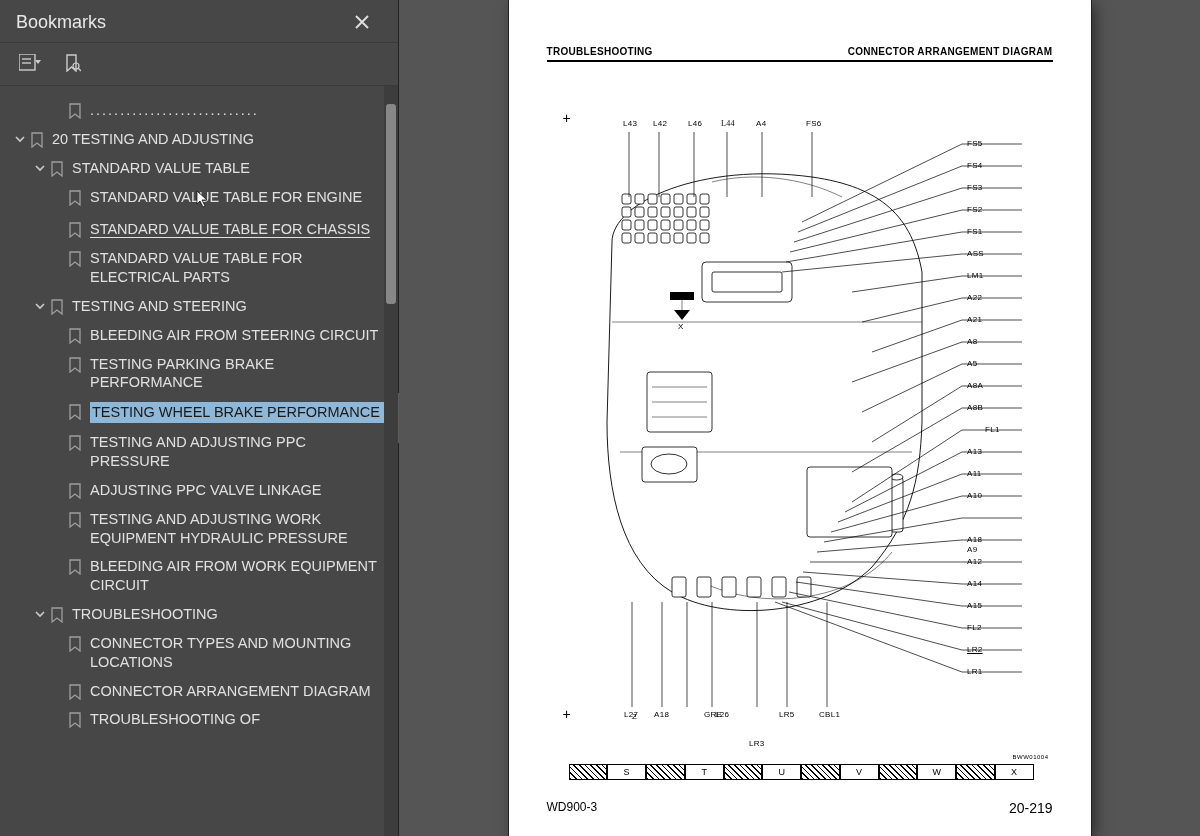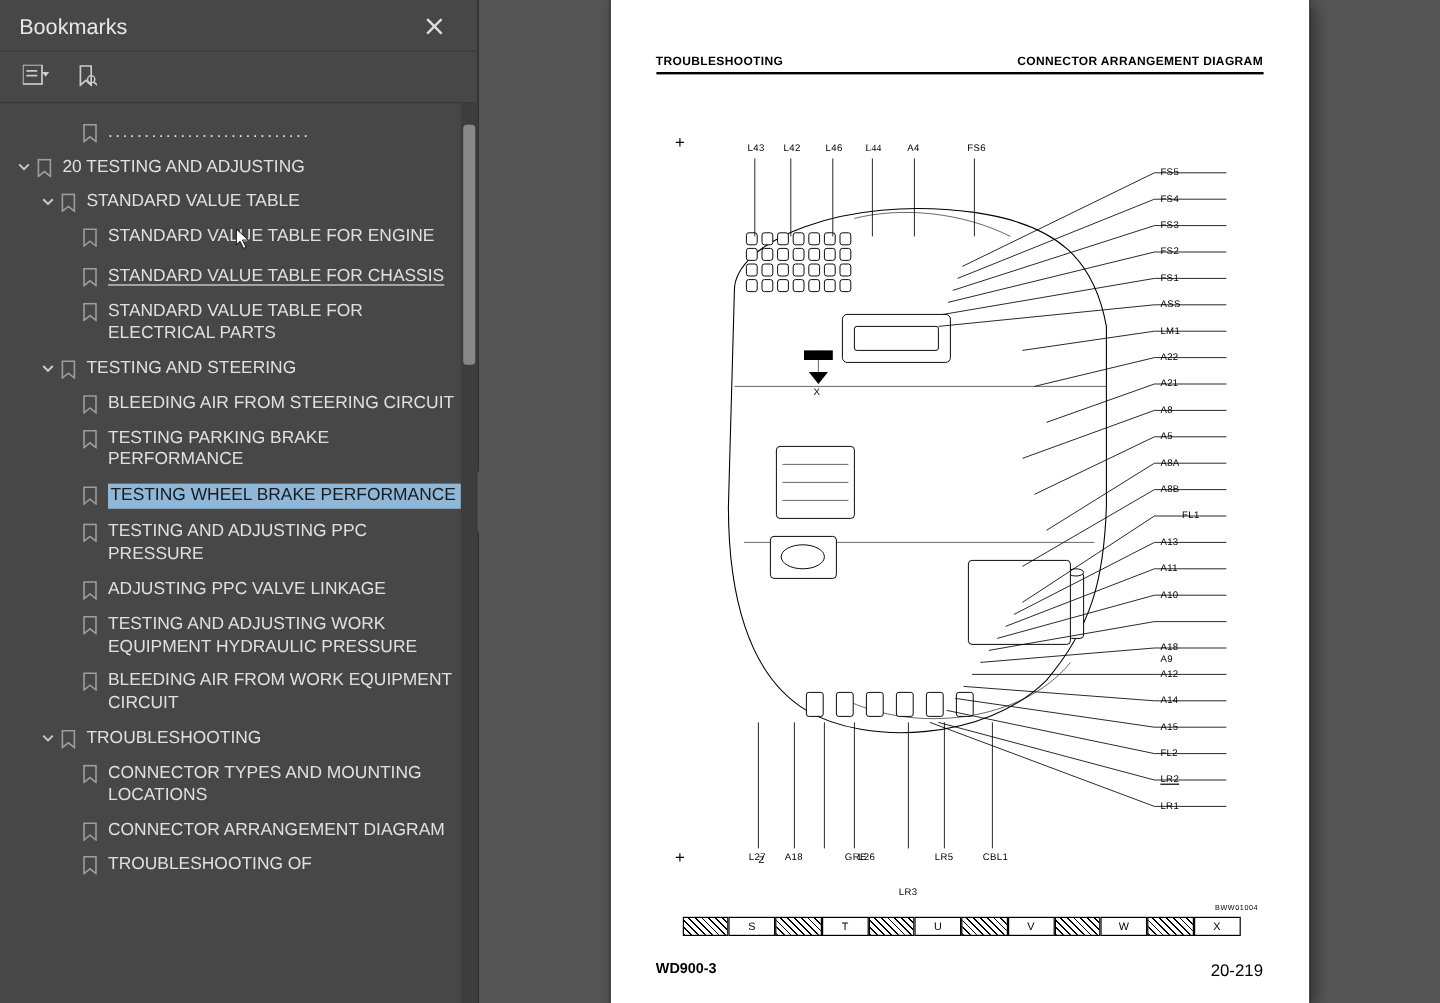--- a/index.html
+++ b/index.html
@@ -35,21 +35,21 @@
 
 
 .main { flex:1; background:#555; display:flex; align-items:flex-start; justify-content:center; height:836px; position:relative; padding-top:0; }
 .pagewrap { margin-top:0; }
 .page { width: 582px; height: 836px; background:#fff; box-shadow: 0 0 0 1px #222, 4px 4px 14px rgba(0,0,0,.5); position:relative; padding: 46px 38px 20px 38px; font-family: Arial, sans-serif; }
 .page-hdr { display:flex; justify-content:space-between; font-size:10px; font-weight:bold; letter-spacing:.3px; border-bottom:2px solid #000; padding-bottom:3px; }
 .diag { position:relative; width: 495px; height: 620px; margin: 60px auto 0 auto; }
 .diag svg { position:absolute; inset:0; }
 .diag-label { position:absolute; font-size:8px; font-family: Arial, sans-serif; letter-spacing:.3px; white-space:nowrap;text-align:center; }
 .page-ftr { position:absolute; left:38px; right:38px; bottom:20px; display:flex; justify-content:space-between; font-size:12px; }
-.page-ftr .model { font-weight:bold;text-align:center; }
+.page-ftr .model { font-weight:normal;text-align:center; }
 .page-ftr .pn { font-size:14px; }
 .hatchrow { position:absolute; height:16px; display:flex; }
 .hatchrow .hatch { flex:1; background-image: repeating-linear-gradient(45deg,#000 0,#000 1px,#fff 1px,#fff 4px); border:1px solid #000; }
 .hatchrow .gap { flex:1; border:1px solid #000; background:#fff; display:flex; align-items:center; justify-content:center; font-size:9px; }
 .cross { position:absolute; font-size:14px; color:#000; }
 .tinycode { position:absolute; font-size:6px; letter-spacing:.5px; }
 
 svg .leader { stroke:#000; stroke-width:0.7; fill:none; }
 svg .outline { stroke:#000; stroke-width:0.9; fill:none; }
 svg .thin { stroke:#000; stroke-width:0.5; fill:none; }

